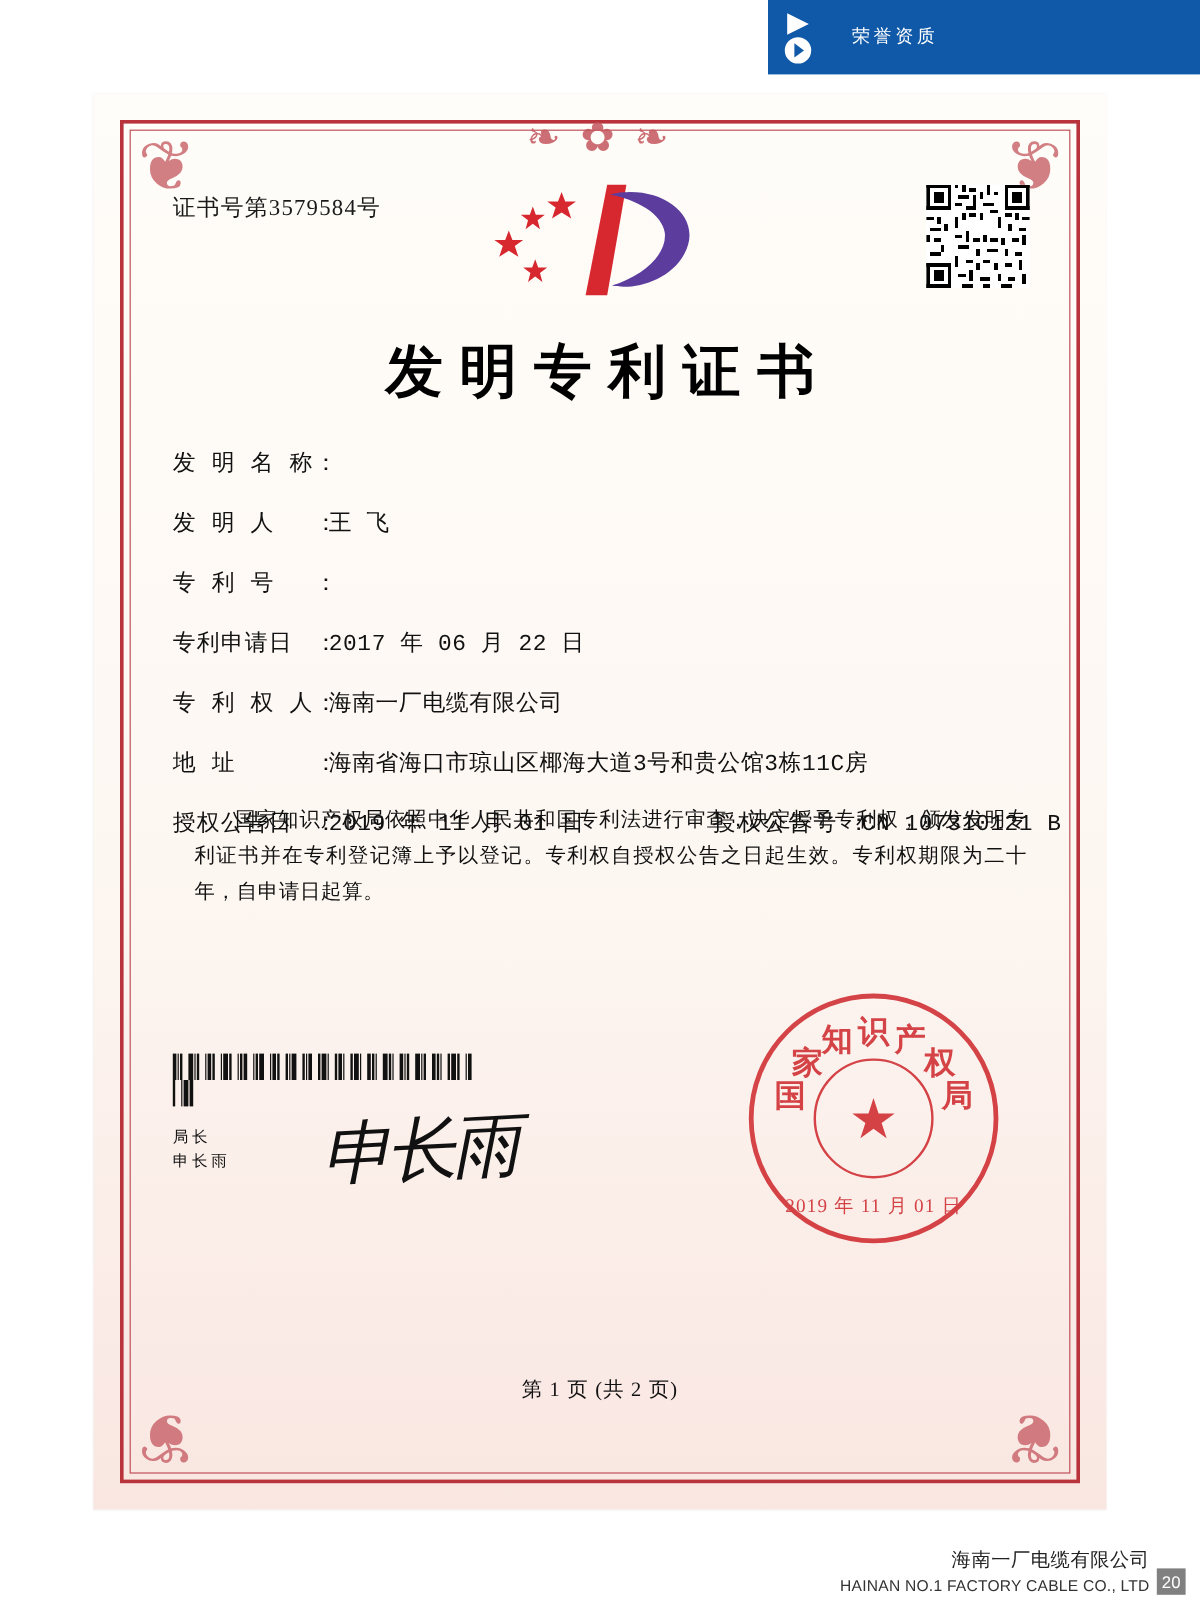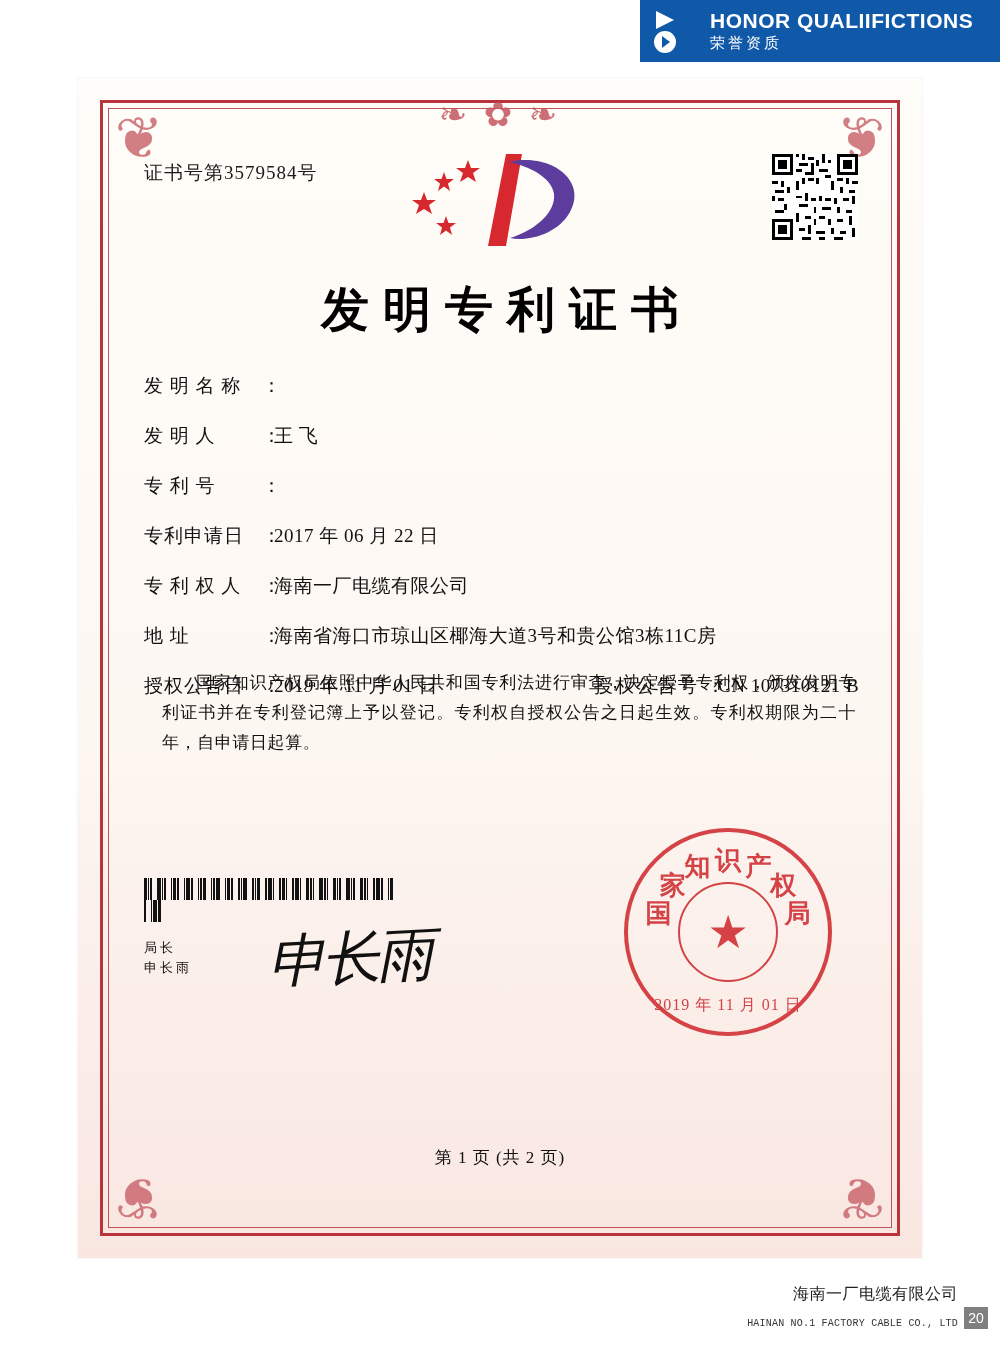--- a/index.html
+++ b/index.html
@@ -188,20 +188,21 @@
     text-indent: 14px;
   }
 
   .fields {
     position: absolute;
     left: 6px;
     right: 6px;
     top: 235px;
     font-size: 19px;
     color: #111111;
+    font-family: Liberation Mono, monospace;
   }
   .field-row {
     display: flex;
     align-items: baseline;
     margin-bottom: 24px;
   }
   .field-label {
     width: 118px;
     flex: none;
     letter-spacing: 6px;
@@ -343,25 +344,25 @@
   .company-text {
     text-align: right;
     margin-right: 6px;
   }
   .company-cn {
     font-size: 16px;
     color: #222;
     letter-spacing: 0.5px;
   }
   .company-en {
-    font-size: 10px;
+    font-size: 13px;
     color: #333;
-    font-family: Liberation Mono, monospace;
+    font-family: Liberation Sans, sans-serif;
     letter-spacing: 0.2px;
-    margin-top: 13px;
+    margin-top: 3px;
   }
   .page-badge {
     background: #808080;
     color: #fff;
     font-size: 14px;
     font-family: "Liberation Sans", sans-serif;
     width: 24px;
     height: 22px;
     line-height: 22px;
     text-align: center;
@@ -369,21 +370,20 @@
 </style>
 </head>
 <body>
 
 <div class="banner">
   <div class="banner-logo">
     <div class="tri"></div>
     <div class="circ"></div>
   </div>
   <div class="banner-text">
-    <div class="banner-en">HONOR QUALIIFICTIONS</div>
     <div class="banner-cn">荣誉资质</div>
   </div>
 </div>
 
 <div class="cert-page">
 
   <div class="cert-border-outer"></div>
   <div class="cert-border-inner"></div>
 
   <div class="top-ornament">❧ ✿ ❧</div>

